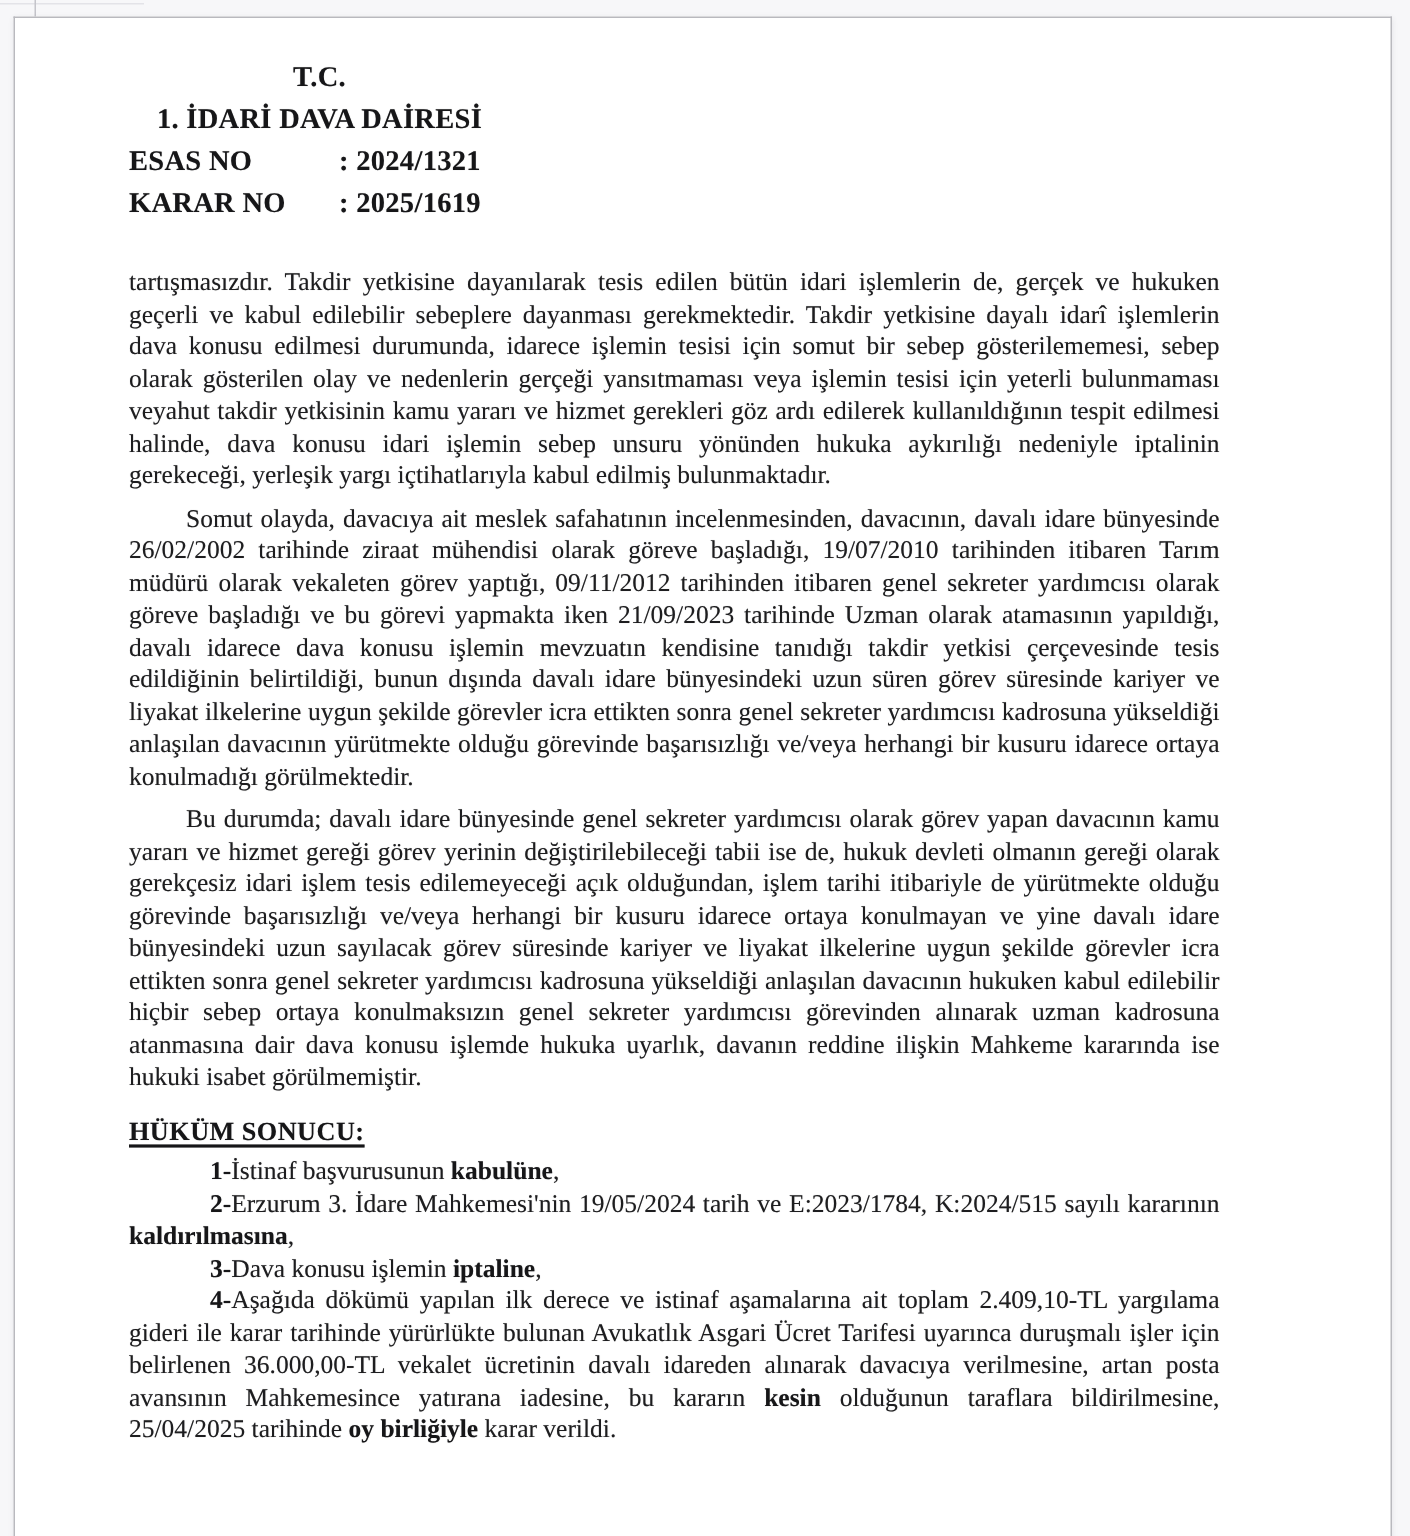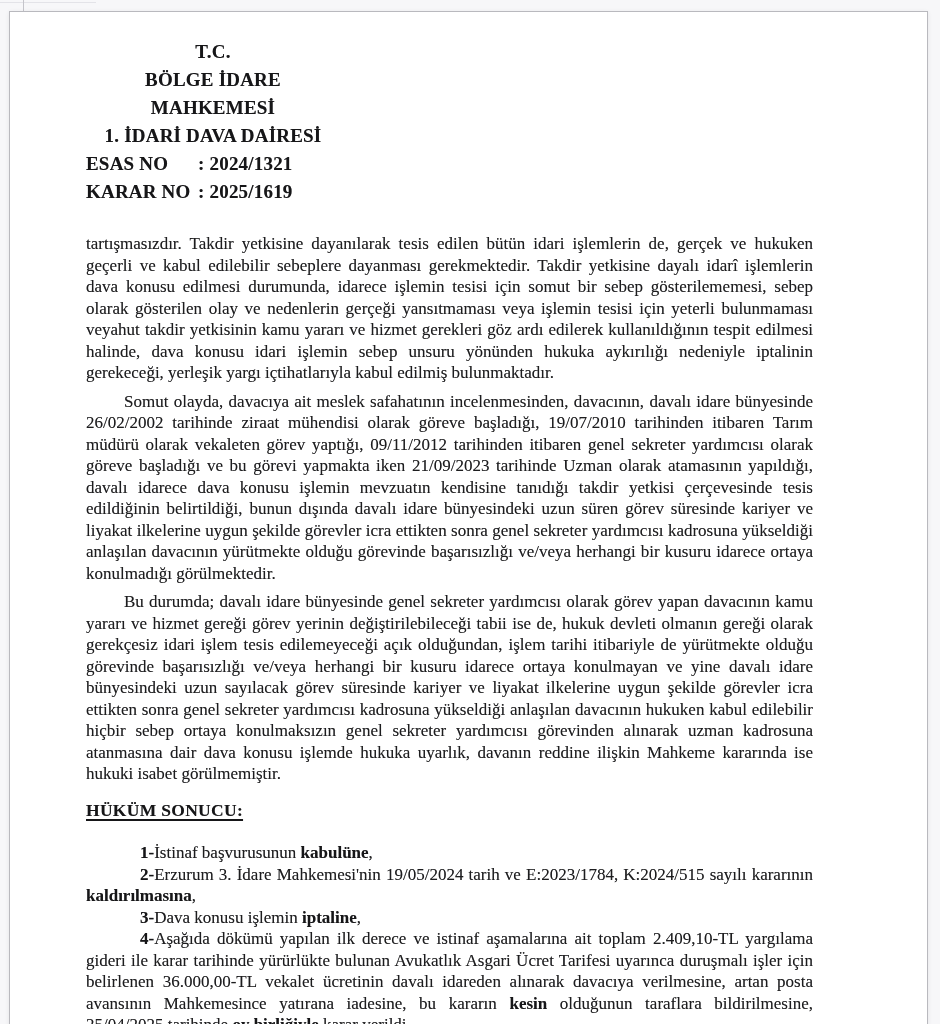--- a/index.html
+++ b/index.html
@@ -49,34 +49,34 @@
   .court-header {
     font-weight: bold;
     font-size: 19px;
     line-height: 28px;
     letter-spacing: 0.2px;
   }
   .hdr-centered {
     width: 254px;
     text-align: center;
   }
-  .hdr-row { display: flex; }
+  .hdr-row { display: flex; gap: 28px; }
   .hdr-label { width: 112px; flex: none; }
   
   .doc-body {
     margin-top: 27px;
     font-size: 17px;
     line-height: 21.5px;
     text-align: justify;
   }
   .doc-body p { margin: 0; }
   .para + .para { margin-top: 7px; }
   .indent { text-indent: 38px; }
   .ruling-heading {
-    margin: 15px 0 21px 0;
+    margin: 15px 0 5px 0;
     font-size: 17.5px;
     font-weight: bold;
     text-decoration: underline;
     text-decoration-thickness: 1.5px;
     text-underline-offset: 3px;
     letter-spacing: 0.3px;
   }
   .ruling-item { text-indent: 54px; }
   .ruling-item b, .court-header, .ruling-heading { color: #161618; }
 </style>
@@ -86,21 +86,20 @@
 <div class="viewport">
   <div class="edge-artifact-h"></div>
   <div class="edge-artifact-v"></div>
 
   <div class="paper">
     <div class="content">
 
       <header class="court-header">
         <div class="hdr-centered">
           <div>T.C.</div>
-          <div>BÖLGE İDARE MAHKEMESİ</div>
           <div>1. İDARİ DAVA DAİRESİ</div>
         </div>
         <div class="hdr-row">
           <span class="hdr-label">ESAS NO</span>
           <span>:  2024/1321</span>
         </div>
         <div class="hdr-row">
           <span class="hdr-label">KARAR NO</span>
           <span>:  2025/1619</span>
         </div>

